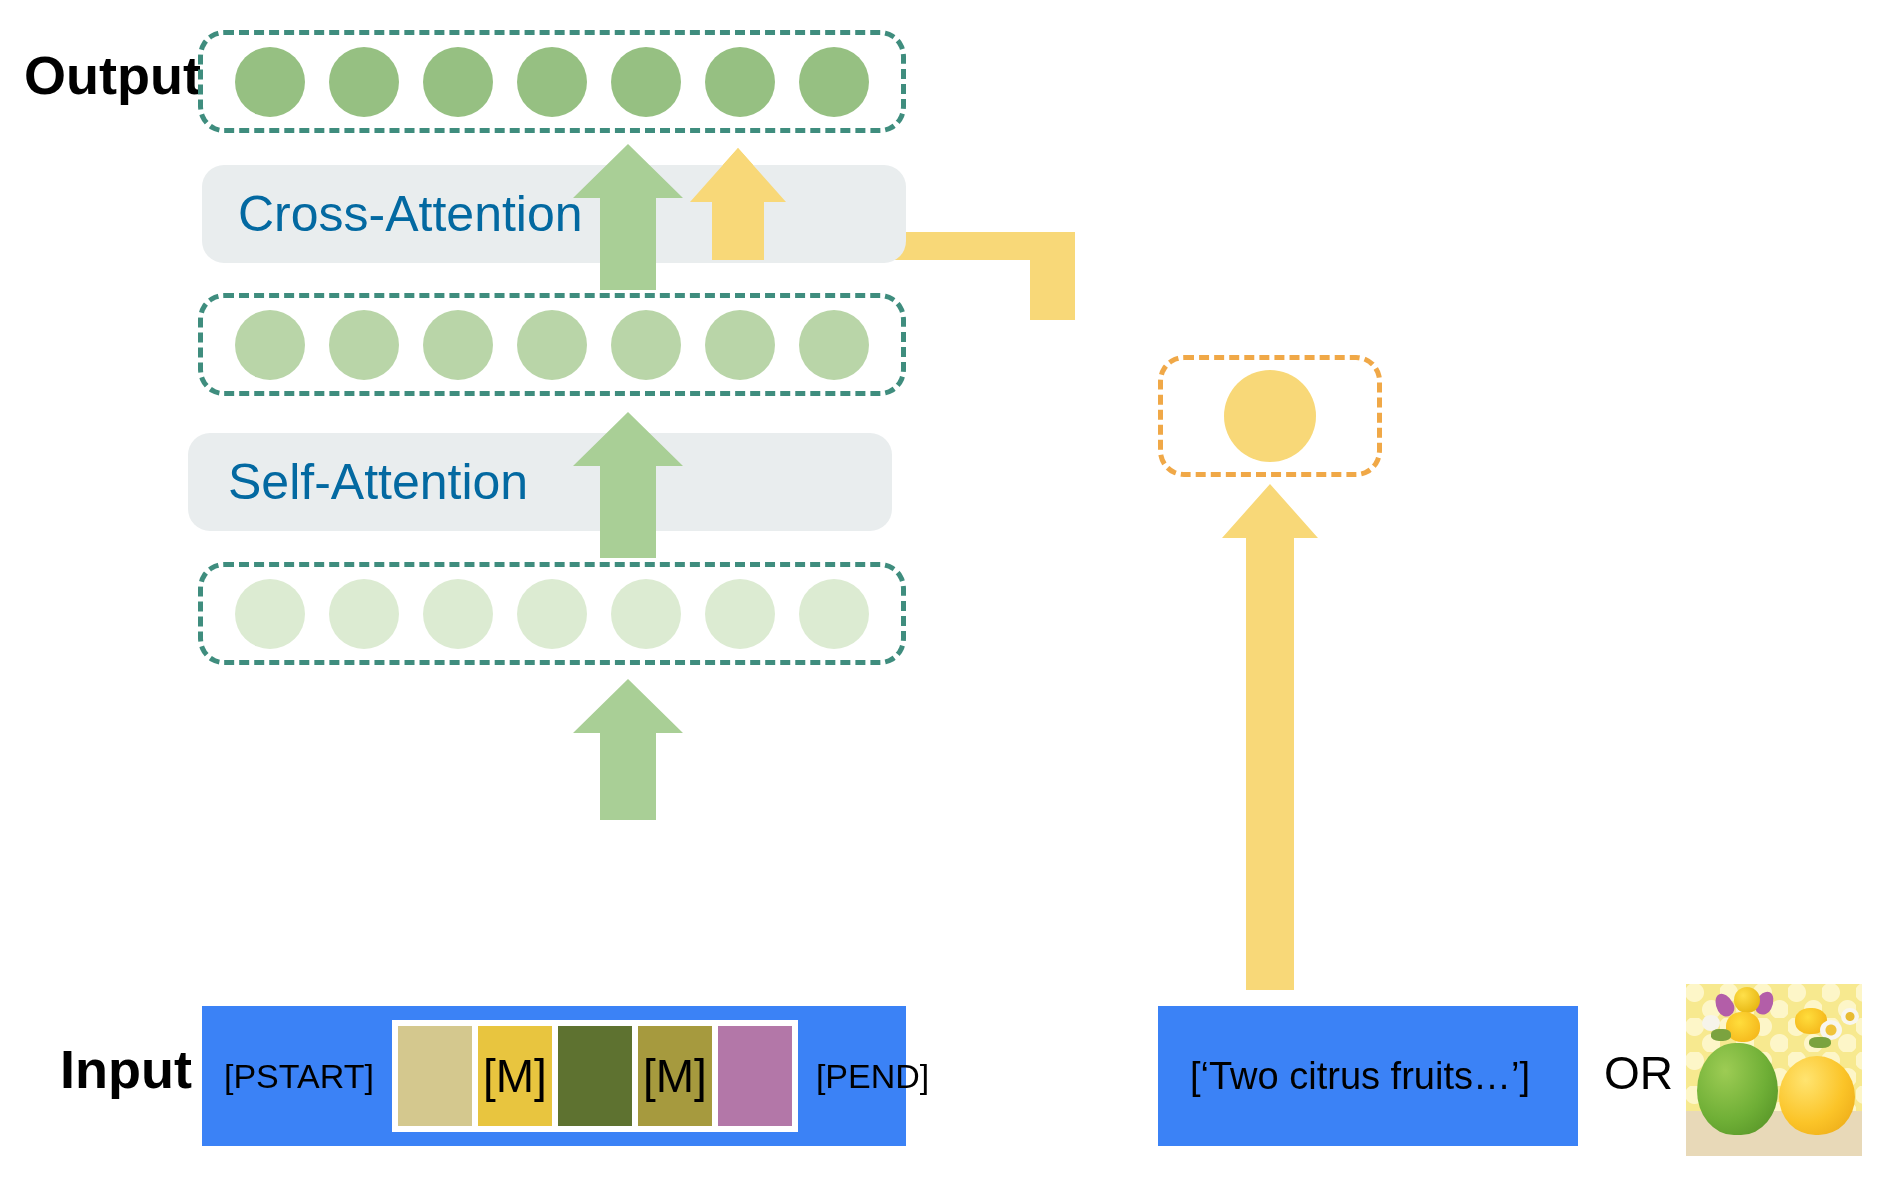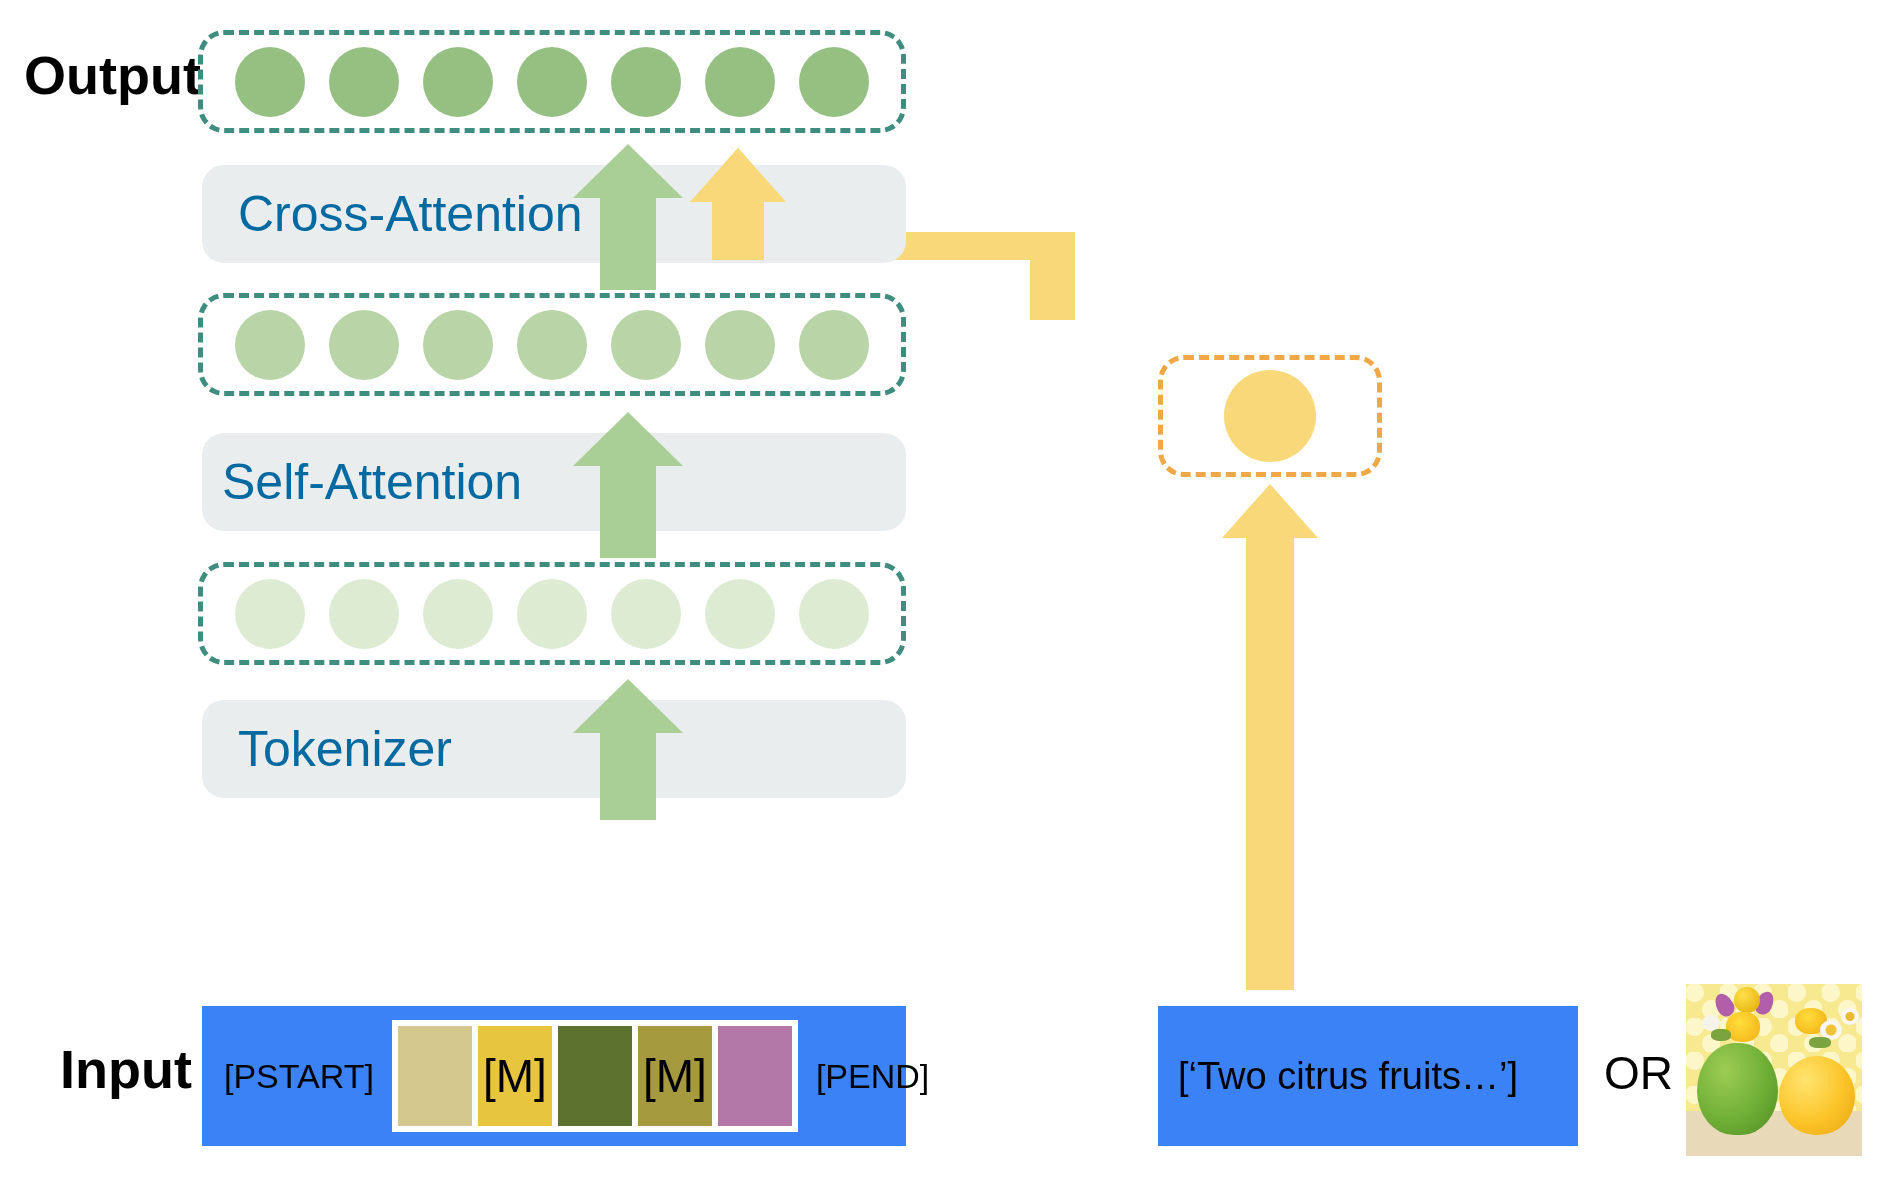--- a/index.html
+++ b/index.html
@@ -203,41 +203,38 @@
   </div>
 
   <div class="abs token-box orange" style="left:1158px; top:355px; width:224px; height:122px; justify-content:center;">
     <div class="circle" style="width:92px;height:92px;background:#f8d878;"></div>
   </div>
 
   <svg class="abs arrow" style="left:1222px; top:480px; width:96px; height:510px;" viewBox="0 0 96 510" preserveAspectRatio="none">
     <path d="M 0 58 L 48 4 L 96 58 L 72 58 L 72 510 L 24 510 L 24 58 Z" fill="#f8d878"></path>
   </svg>
 
-  <div class="abs module" style="left:202px; top:433px; width:704px; height:98px; padding-left:20px;">
+  <div class="abs module" style="left:188px; top:433px; width:704px; height:98px; padding-left:40px;">
     <span class="module-label">Self-Attention</span>
   </div>
 
   <svg class="abs arrow" style="left:573px; top:408px; width:110px; height:150px;" viewBox="0 0 110 150">
     <path d="M 0 58 L 55 4 L 110 58 L 83 58 L 83 150 L 27 150 L 27 58 Z" fill="#a9cf96"></path>
   </svg>
 
   <div class="abs token-box" style="left:198px; top:562px; width:708px; height:103px; padding-left:32px; gap:24px;">
     <div class="circle" style="width:70px;height:70px;background:#dcebd2;"></div>
     <div class="circle" style="width:70px;height:70px;background:#dcebd2;"></div>
     <div class="circle" style="width:70px;height:70px;background:#dcebd2;"></div>
     <div class="circle" style="width:70px;height:70px;background:#dcebd2;"></div>
     <div class="circle" style="width:70px;height:70px;background:#dcebd2;"></div>
     <div class="circle" style="width:70px;height:70px;background:#dcebd2;"></div>
     <div class="circle" style="width:70px;height:70px;background:#dcebd2;"></div>
   </div>
 
-  <div class="abs module" style="left:202px; top:700px; width:704px; height:98px; padding-left:36px;">
-    <span class="module-label">Tokenizer</span>
-  </div>
 
   <svg class="abs arrow" style="left:573px; top:675px; width:110px; height:145px;" viewBox="0 0 110 145">
     <path d="M 0 58 L 55 4 L 110 58 L 83 58 L 83 145 L 27 145 L 27 58 Z" fill="#a9cf96"></path>
   </svg>
 
 
   <div class="abs input-strip" style="left:202px; top:1006px; width:704px; height:140px; padding-left:22px;">
     <span class="bracket-token" style="margin-right:18px;">[PSTART]</span>
 
     <div class="patch-row" style="height:112px;">
@@ -254,21 +251,21 @@
         <span class="mask-label">[M]</span>
       </div>
       <div class="patch" style="width:74px;height:100px;background:#b377a8;">
         <span class="mask-label"></span>
       </div>
     </div>
 
     <span class="bracket-token" style="margin-left:18px;">[PEND]</span>
   </div>
 
-  <div class="abs input-strip" style="left:1158px; top:1006px; width:420px; height:140px; padding-left:20px;">
+  <div class="abs input-strip" style="left:1158px; top:1006px; width:420px; height:140px; padding-left:32px;">
     <span class="prompt-text">[‘Two citrus fruits…’]</span>
   </div>
 
   <div class="abs or-text" style="left:1604px; top:1050px;">OR</div>
 
   <div class="abs thumb" style="left:1686px; top:984px; width:176px; height:172px;">
     <div class="bg-dots"></div>
     <div class="table"></div>
 
     <div class="fl" style="left:17%; top:5%; width:17px; height:24px; background:#b35ea8; transform:rotate(-28deg); border-radius:50% 50% 50% 50%/60% 60% 40% 40%;"></div>

